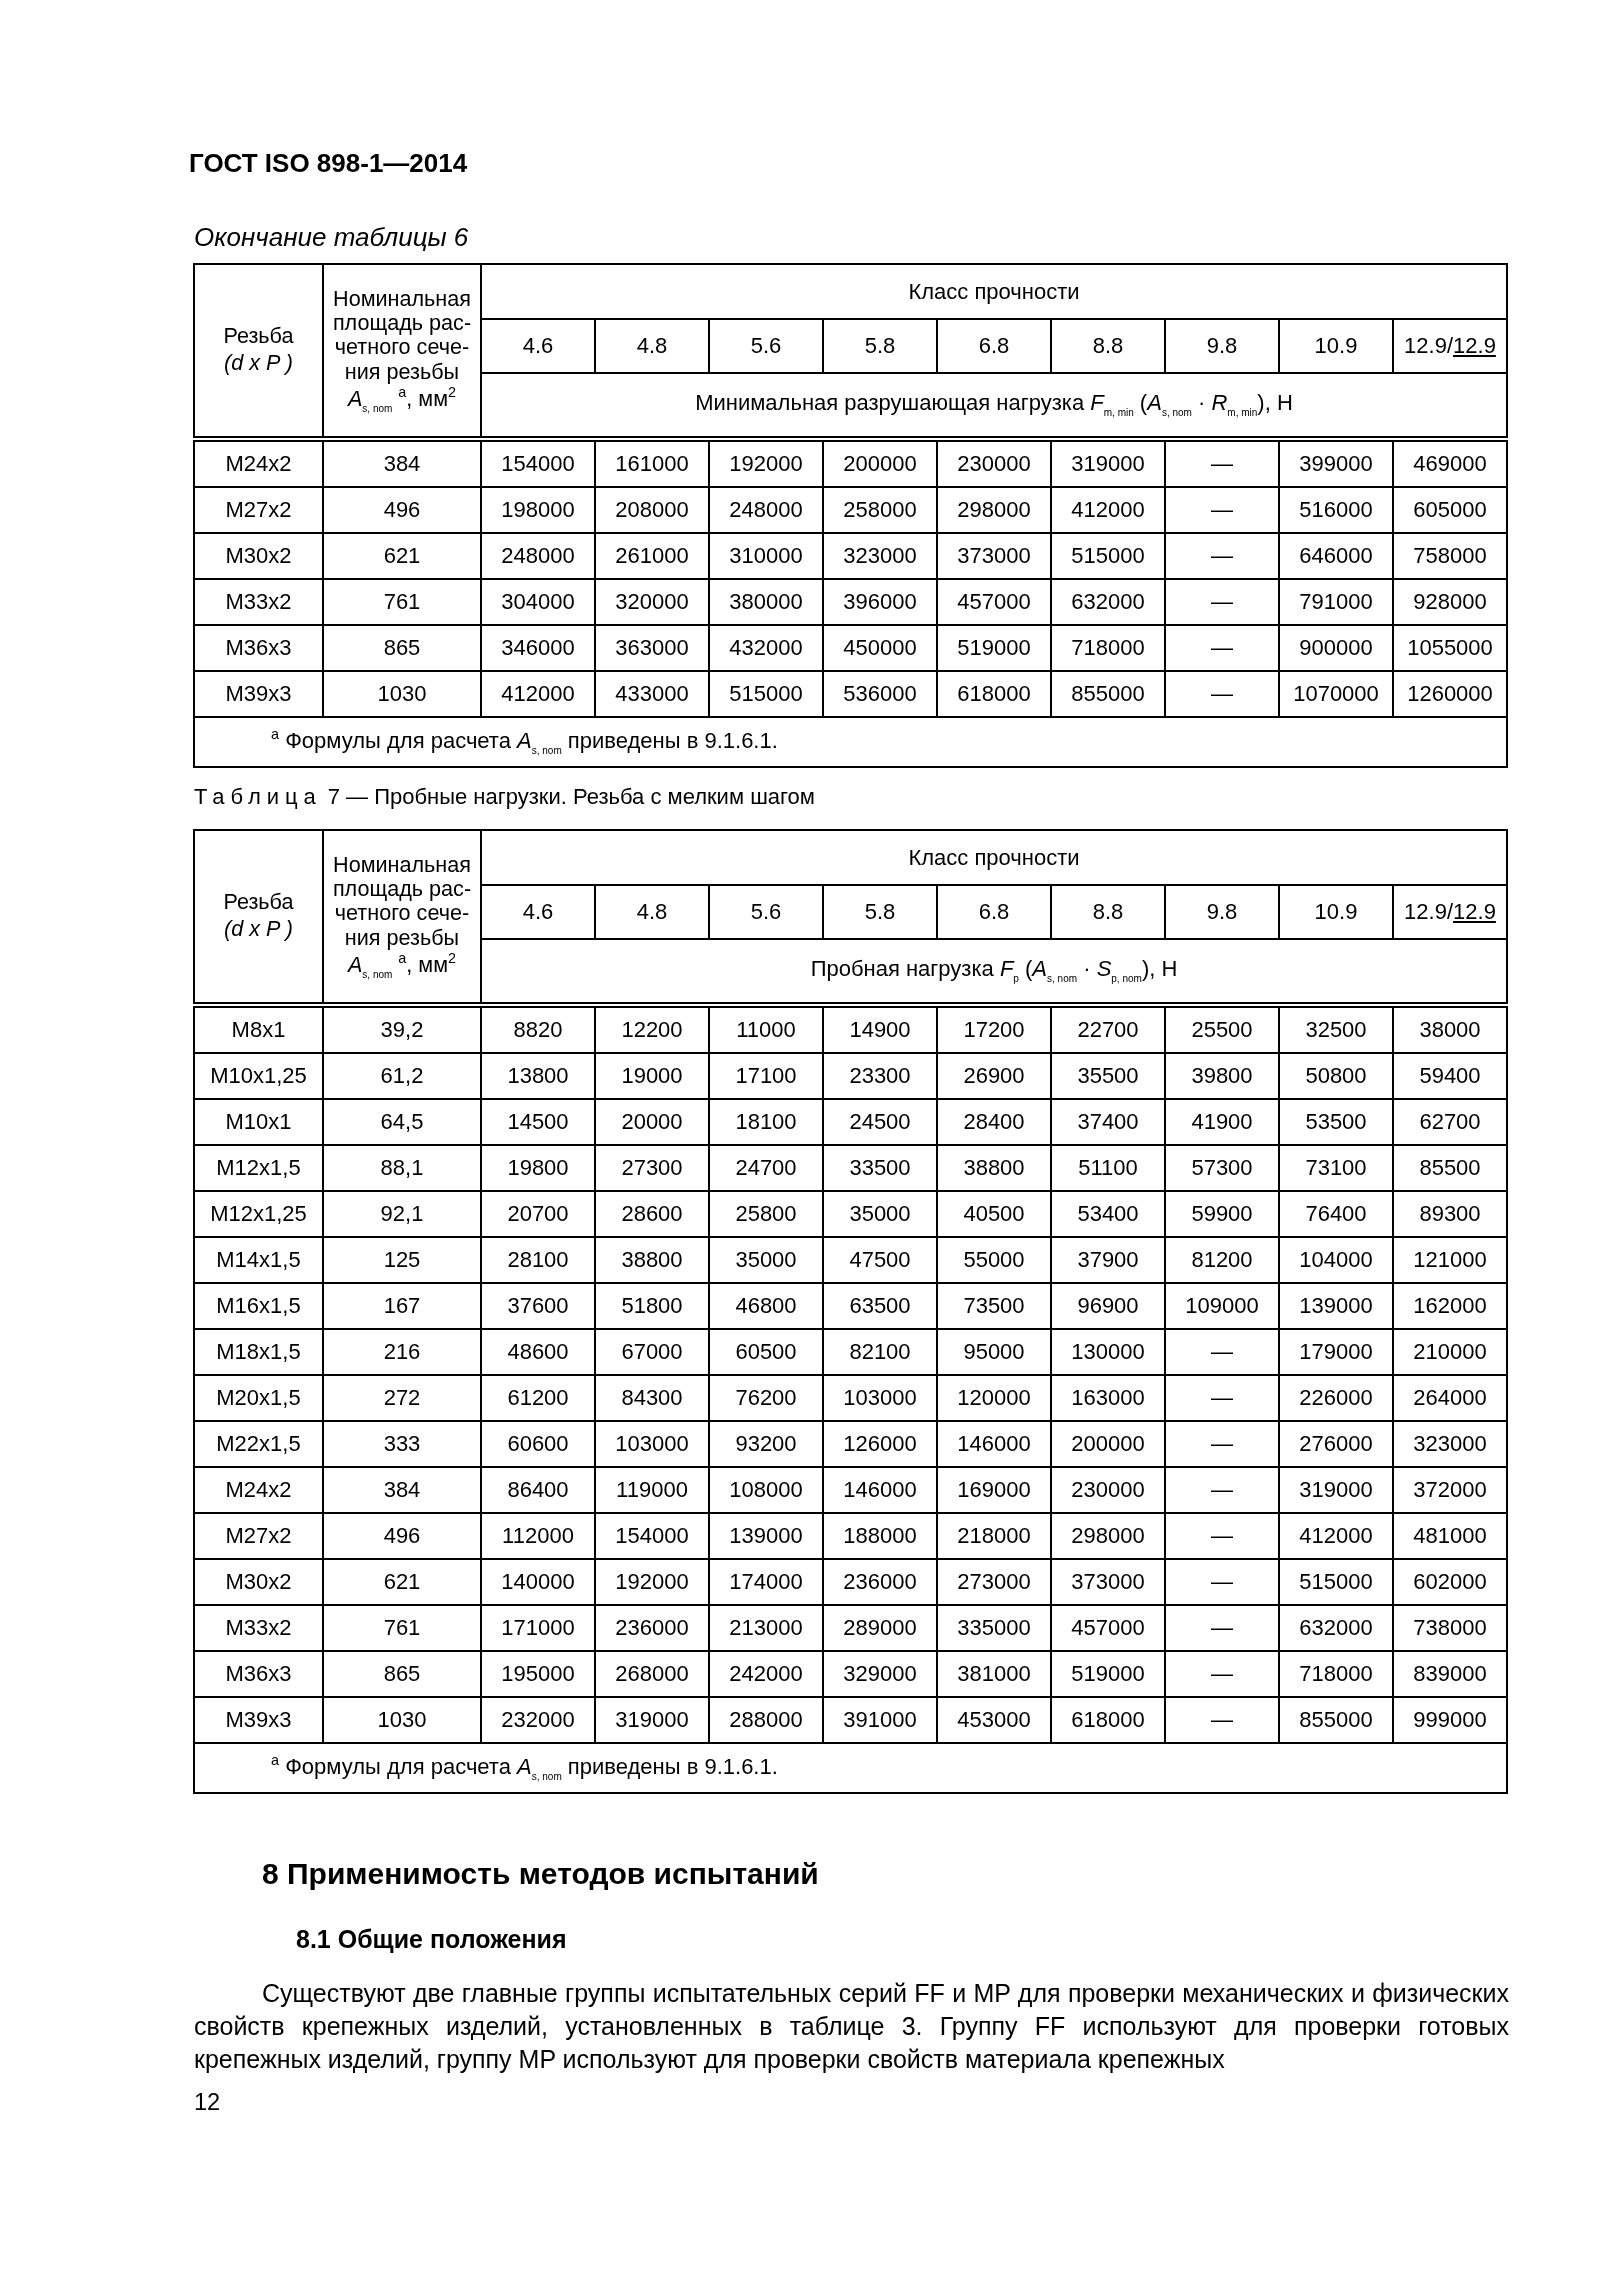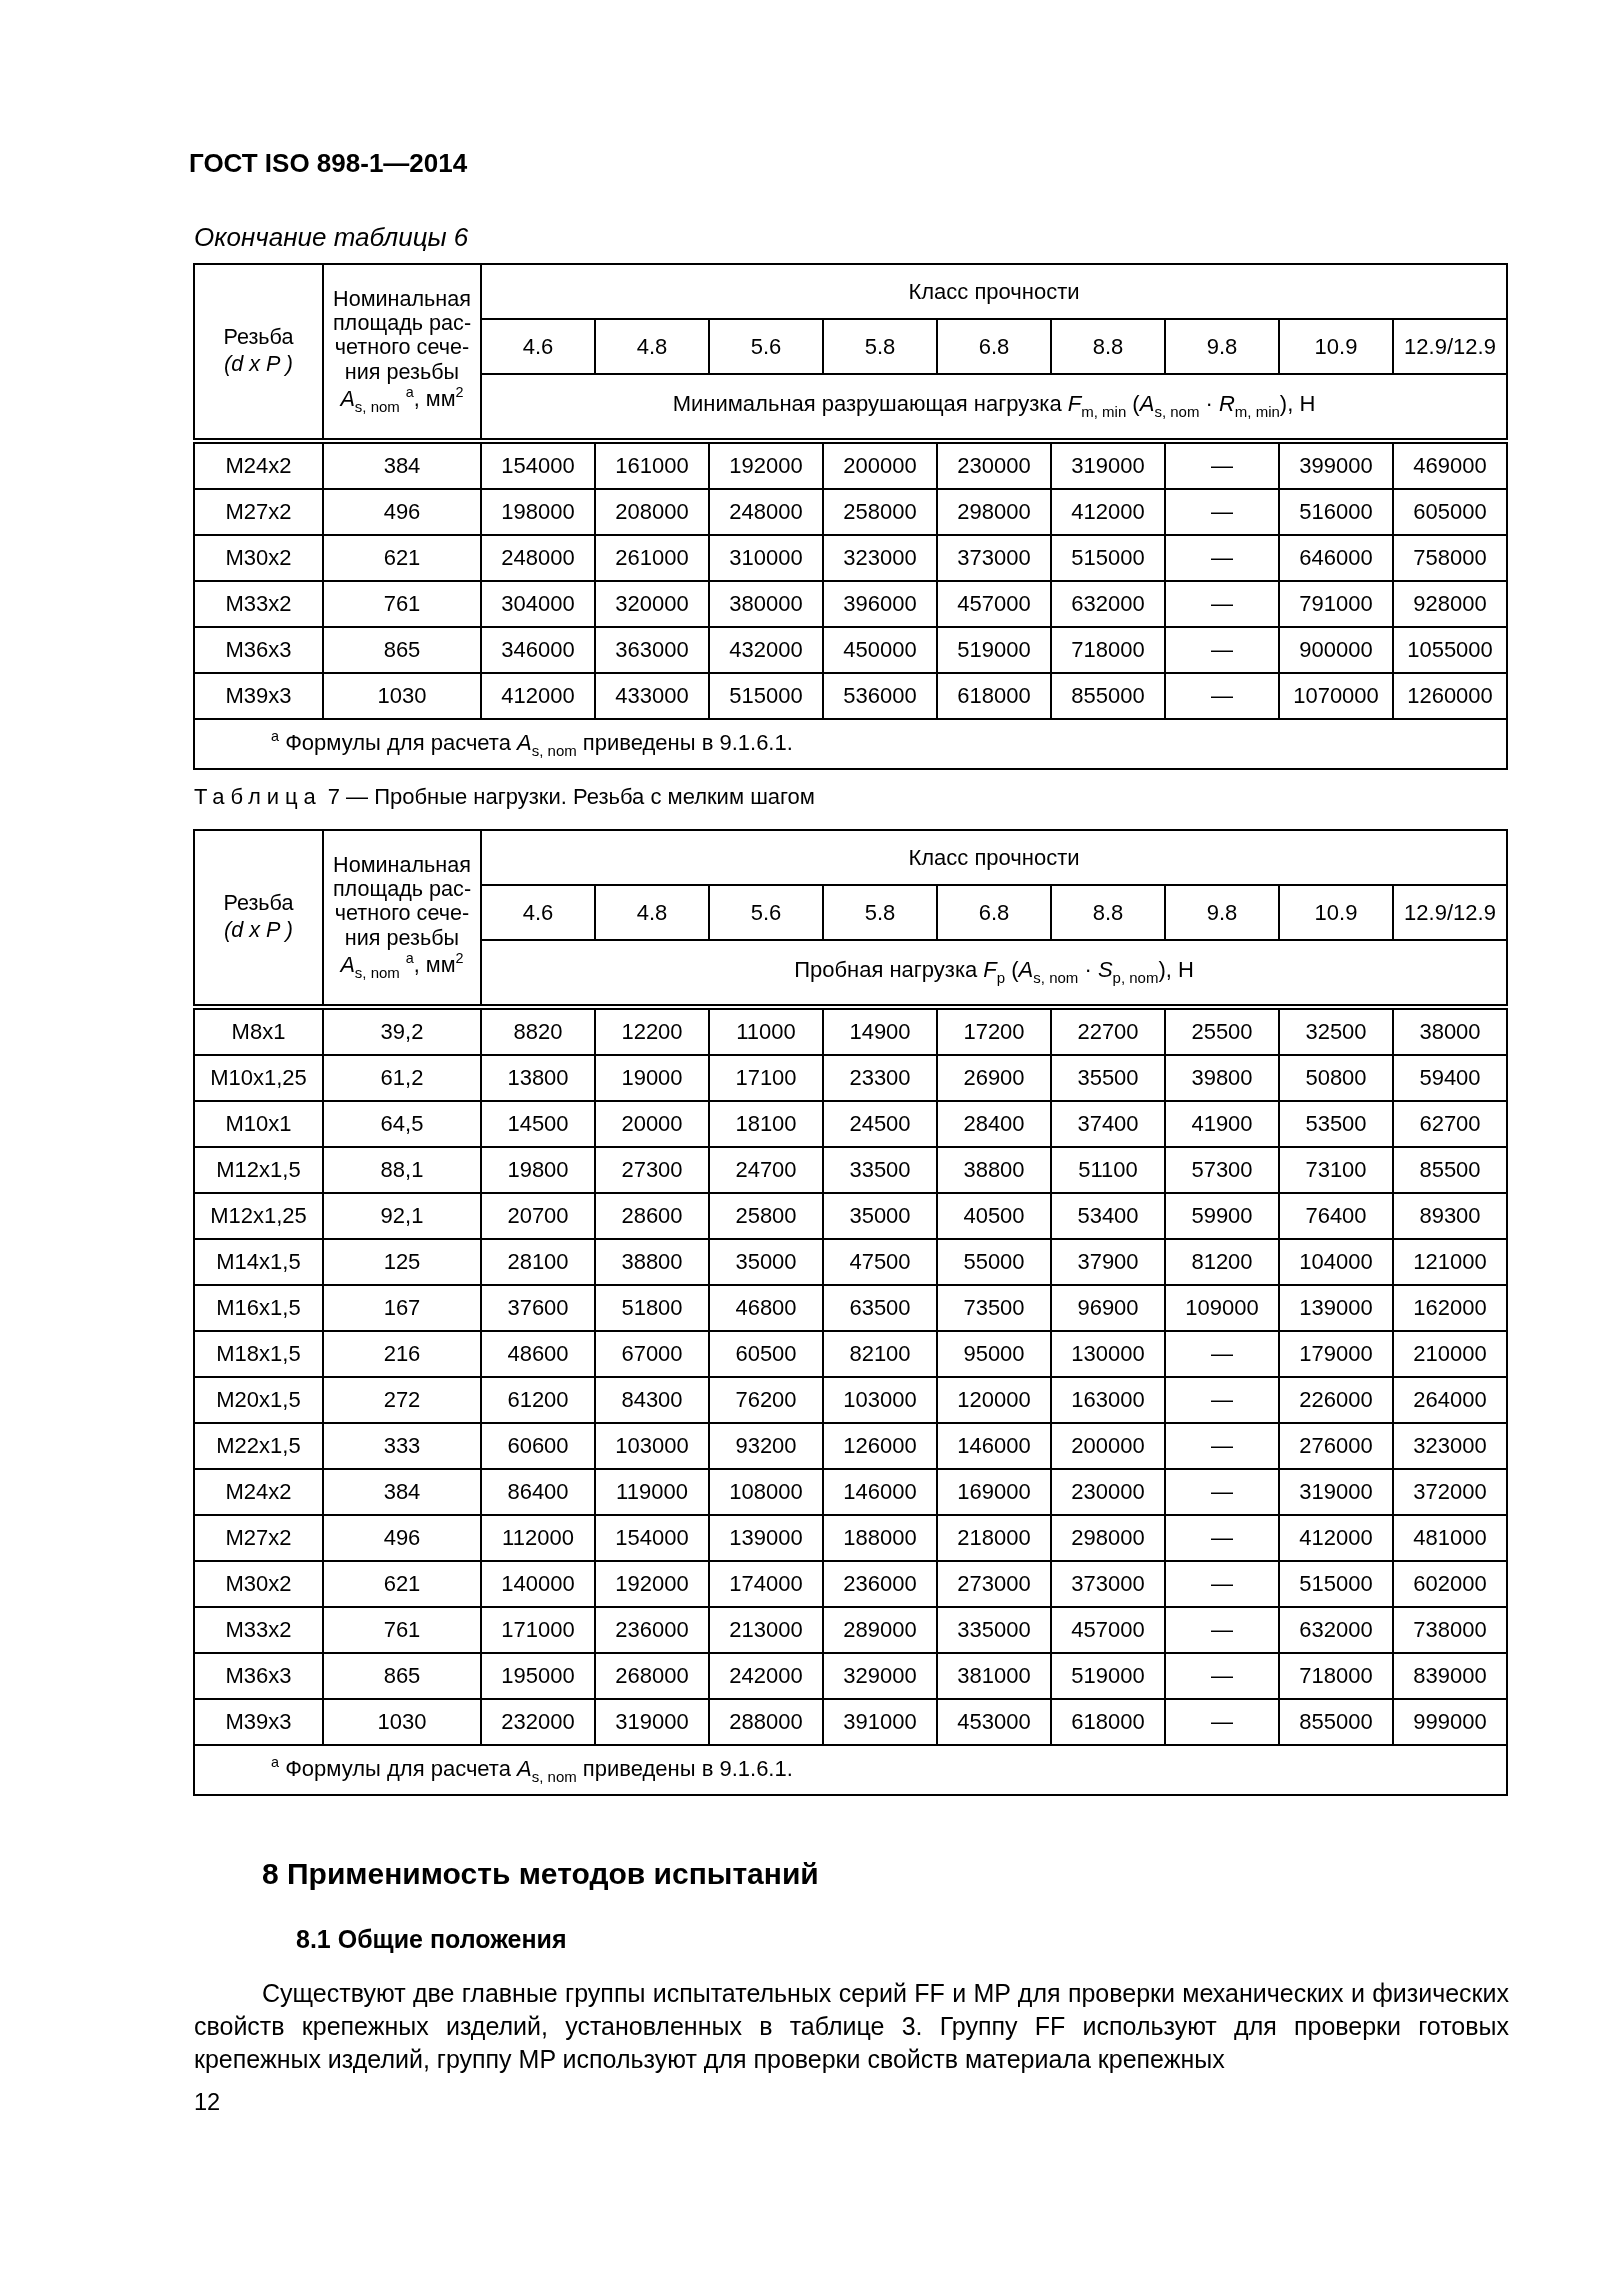--- a/index.html
+++ b/index.html
@@ -30,24 +30,24 @@
     padding: 0; font-weight: normal; line-height: 1.05;
   }
   table.gost th.hdr-thread { font-size: 21.6px; line-height: 1.25; }
   table.gost th.hdr-area { font-size: 21.6px; line-height: 1.12; padding: 22px 0; }
   table.gost th.hdr-class { height: 46px; }
   table.gost th.hdr-grade { height: 46px; }
   table.gost th.hdr-load { height: 54px; }
   table.gost tr.data-row td { height: 44px; }
   table.gost tr.first-data td { border-top: 6.5px double #000; }
   table.gost td.footnote { height: 48px; text-align: left; padding-left: 76px; }
-  .sub { font-size: 15px; vertical-align: -5.9px; margin-top: 8px; }
+  .sub { font-size: 10px; vertical-align: -5.9px; margin-top: 8px; }
   .sup { font-size: 14.4px; vertical-align: 9.2px; }
   .it { font-style: italic; }
-  .u { }
+  .u { text-decoration: underline; }
   #table6 { top: 263px; }
   #table7 { top: 829px; }
   .sec-heading {
     position: absolute; left: 262px; top: 1857px;
     font-size: 30px; font-weight: bold;
   }
   .subsec-heading {
     position: absolute; left: 262px; top: 1925px;
     font-size: 25px; font-weight: bold; margin-left: 34px;
   }

